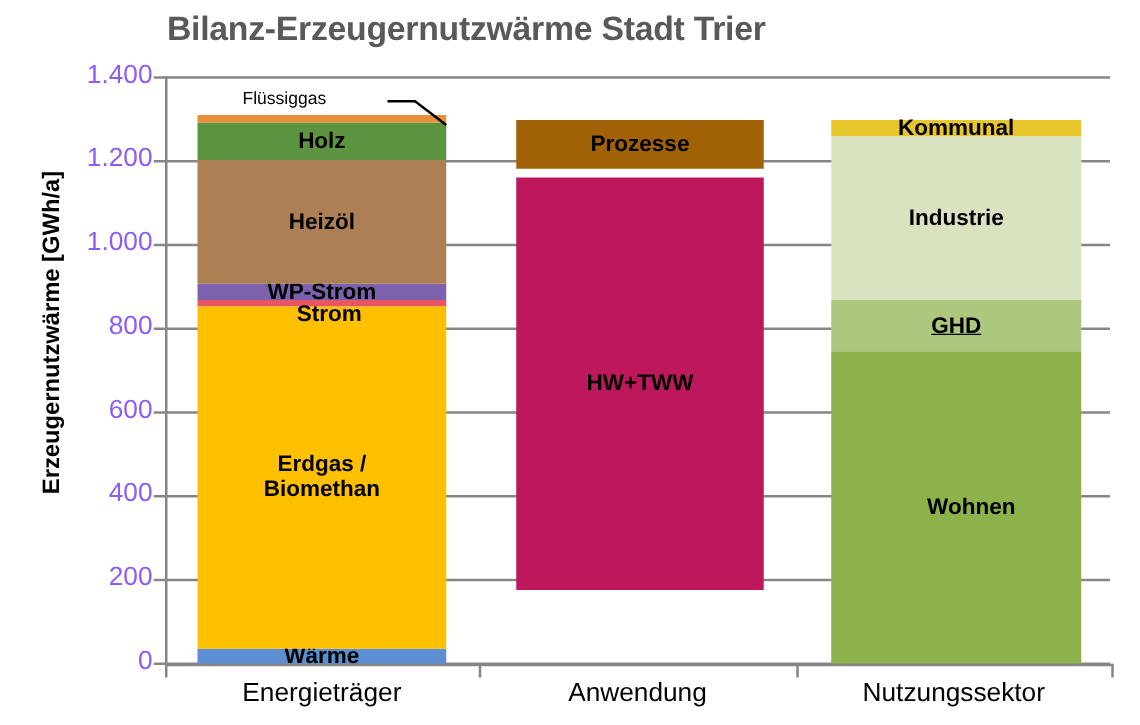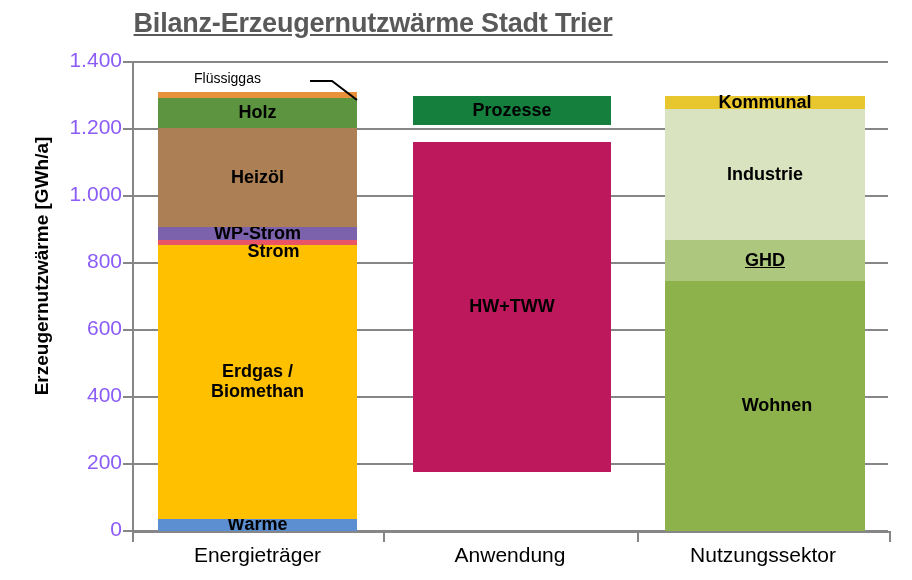--- a/index.html
+++ b/index.html
@@ -12,21 +12,20 @@
   }
   #chart-root{position:absolute;left:0;top:0;width:912px;height:580px;}
 
   
   .chart-title{
     position:absolute;left:0;top:8px;width:746px;
     text-align:center;
     font-size:27px;font-weight:bold;color:#595959;
     letter-spacing:-0.2px;
     white-space:nowrap;
-    text-decoration:underline;
   }
 
   
   .y-axis-title{
     position:absolute;
     left:-168px;top:255px;
     width:420px;
     transform:rotate(-90deg);
     transform-origin:center center;
     text-align:center;
@@ -120,40 +119,40 @@
     <div id="bars">
         <div class="bar" style="left: 26px; width: 199px; height: 469px;">
           <div class="seg" style="top: 456.94px; height: 12.06px; background: rgb(91, 143, 209);">
             <span class="seg-label">Wärme</span>
           </div>
           <div class="seg" style="top: 182.91px; height: 274.03px; background: rgb(255, 192, 0);">
             <span class="seg-label">Erdgas /
 Biomethan</span>
           </div>
           <div class="seg" style="top: 177.885px; height: 5.025px; background: rgb(234, 85, 102);">
-            <span class="seg-label" style="position: absolute; left: 16px; width: 100%; top: 2px;">Strom</span>
+            <span class="seg-label" style="position: absolute; left: 6px; width: 100%; top: 2px;">Strom</span>
           </div>
           <div class="seg" style="top: 165.155px; height: 12.73px; background: rgb(124, 98, 173);">
             <span class="seg-label">WP-Strom</span>
           </div>
           <div class="seg" style="top: 65.995px; height: 99.16px; background: rgb(173, 127, 85);">
             <span class="seg-label">Heizöl</span>
           </div>
           <div class="seg" style="top: 35.845px; height: 30.15px; background: rgb(92, 148, 64);">
             <span class="seg-label">Holz</span>
           </div>
           <div class="seg" style="top: 30.485px; height: 5.36px; background: rgb(232, 145, 58);">
             <span class="seg-label"></span>
           </div>
         </div>
         <div class="bar" style="left: 281px; width: 198px; height: 469px;">
           <div class="seg" style="top: 79.73px; height: 330px; background: #be185d;">
             <span class="seg-label">HW+TWW</span>
           </div>
-          <div class="seg" style="top: 33.835px; height: 29px; background: #15803d;">
+          <div class="seg" style="top: 33.835px; height: 39px; background: #a16207;">
             <span class="seg-label">Prozesse</span>
           </div>
         </div>
         <div class="bar" style="left: 533px; width: 200px; height: 469px;">
           <div class="seg" style="top: 218.755px; height: 250.245px; background: rgb(141, 177, 75); padding-left: 24px;">
             <span class="seg-label">Wohnen</span>
           </div>
           <div class="seg" style="top: 178.22px; height: 40.535px; background: rgb(173, 199, 126); text-decoration: underline;">
             <span class="seg-label">GHD</span>
           </div>

